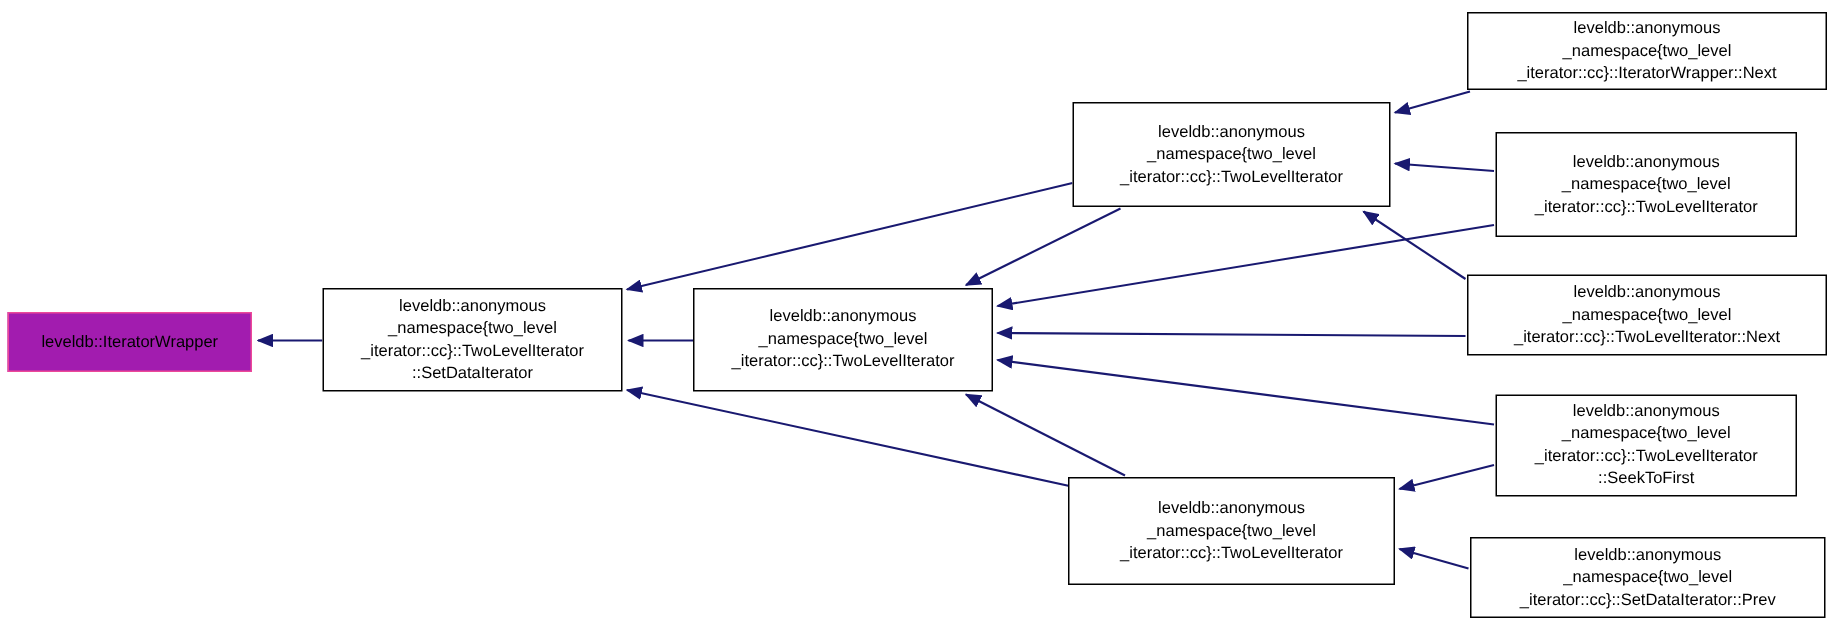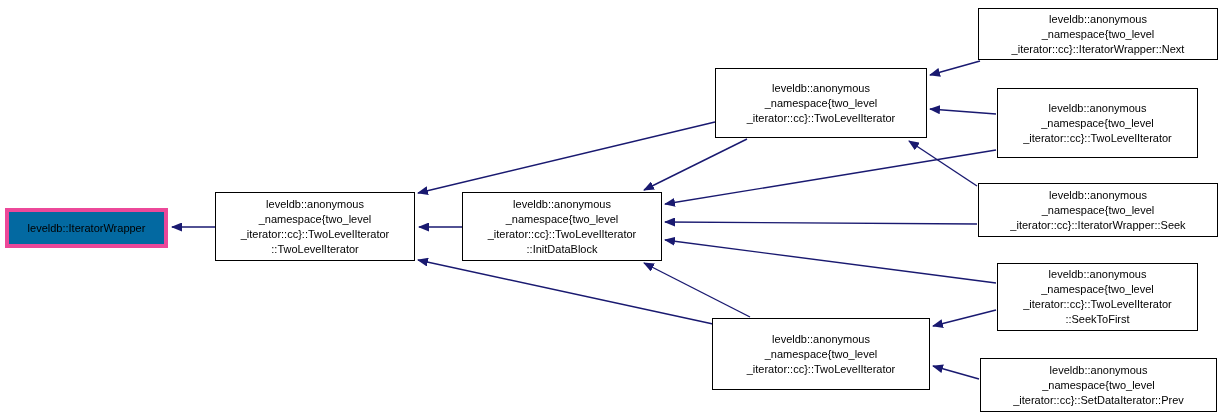--- a/index.html
+++ b/index.html
@@ -21,22 +21,22 @@
     box-sizing:border-box;
     background:#ffffff;
     border:1px solid #000000;
     display:flex;flex-direction:column;justify-content:center;
     text-align:center;
     font-size:11px;line-height:15px;color:#000000;
     white-space:nowrap;
     cursor:pointer;
   }
   .node.root{
-    background:#0369a1;
-    border:4px solid #ec4899;
+    background:#a21caf;
+    border:1px solid #ec4899;
     cursor:default;
   }
   .node .ln{pointer-events:none;}
 </style>
 </head>
 <body>
 
 <div id="canvas">
 
   <svg id="edge-layer">
@@ -62,28 +62,27 @@
     </svg>
 
   <div class="node root" style="left:5px;top:208px;width:163px;height:40px">
     <div class="ln">leveldb::IteratorWrapper</div>
   </div>
 
   <div class="node" style="left:215px;top:192px;width:200px;height:69px">
     <div class="ln">leveldb::anonymous</div>
     <div class="ln">_namespace{two_level</div>
     <div class="ln">_iterator::cc}::TwoLevelIterator</div>
-    <div class="ln">::TwoLevelIterator</div>
+    <div class="ln">::SetDataIterator</div>
   </div>
 
   <div class="node" style="left:462px;top:192px;width:200px;height:69px">
     <div class="ln">leveldb::anonymous</div>
     <div class="ln">_namespace{two_level</div>
     <div class="ln">_iterator::cc}::TwoLevelIterator</div>
-    <div class="ln">::InitDataBlock</div>
   </div>
 
   <div class="node" style="left:715px;top:68px;width:212px;height:70px">
     <div class="ln">leveldb::anonymous</div>
     <div class="ln">_namespace{two_level</div>
     <div class="ln">_iterator::cc}::TwoLevelIterator</div>
   </div>
 
   <div class="node" style="left:712px;top:318px;width:218px;height:72px">
     <div class="ln">leveldb::anonymous</div>
@@ -99,21 +98,21 @@
 
   <div class="node" style="left:997px;top:88px;width:201px;height:70px">
     <div class="ln">leveldb::anonymous</div>
     <div class="ln">_namespace{two_level</div>
     <div class="ln">_iterator::cc}::TwoLevelIterator</div>
   </div>
 
   <div class="node" style="left:978px;top:183px;width:240px;height:54px">
     <div class="ln">leveldb::anonymous</div>
     <div class="ln">_namespace{two_level</div>
-    <div class="ln">_iterator::cc}::IteratorWrapper::Seek</div>
+    <div class="ln">_iterator::cc}::TwoLevelIterator::Next</div>
   </div>
 
   <div class="node" style="left:997px;top:263px;width:201px;height:68px">
     <div class="ln">leveldb::anonymous</div>
     <div class="ln">_namespace{two_level</div>
     <div class="ln">_iterator::cc}::TwoLevelIterator</div>
     <div class="ln">::SeekToFirst</div>
   </div>
 
   <div class="node" style="left:980px;top:358px;width:237px;height:54px">

